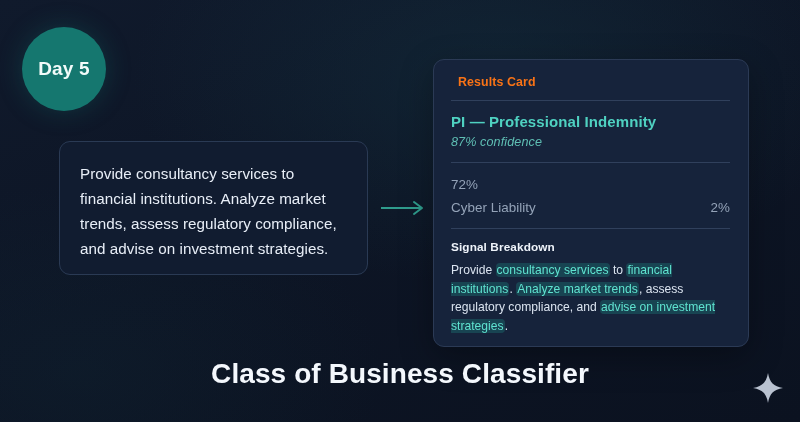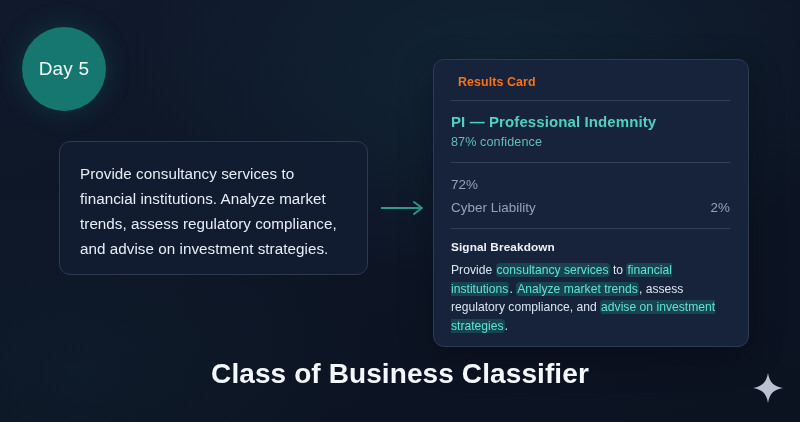--- a/index.html
+++ b/index.html
@@ -36,21 +36,21 @@
     border-radius: 50%;
     background: #15776f;
     display: flex;
     align-items: center;
     justify-content: center;
     box-shadow: 0 0 26px rgba(21,119,111,0.30);
   }
   #day-badge .day-label {
     color: #f2fbfa;
     font-size: 19px;
-    font-weight: 400;
+    font-weight: 700;
     letter-spacing: 0.2px;
   }
 
   
   #prompt-box {
     position: absolute;
     left: 59px;
     top: 141px;
     width: 309px;
     height: 134px;
@@ -109,20 +109,21 @@
     color: #4fd1c1;
     font-size: 15px;
     font-weight: 700;
     letter-spacing: 0.1px;
   }
   #primary-block .primary-confidence {
     color: #5fbfb4;
     font-size: 12.6px;
     margin-top: 5px;
     letter-spacing: 0.1px;
+    font-style: italic;
   }
   #alt-list {
     margin-top: 10px;
   }
   .alt-row {
     display: flex;
     justify-content: space-between;
     align-items: baseline;
     color: #94a3b8;
     font-size: 13.4px;

